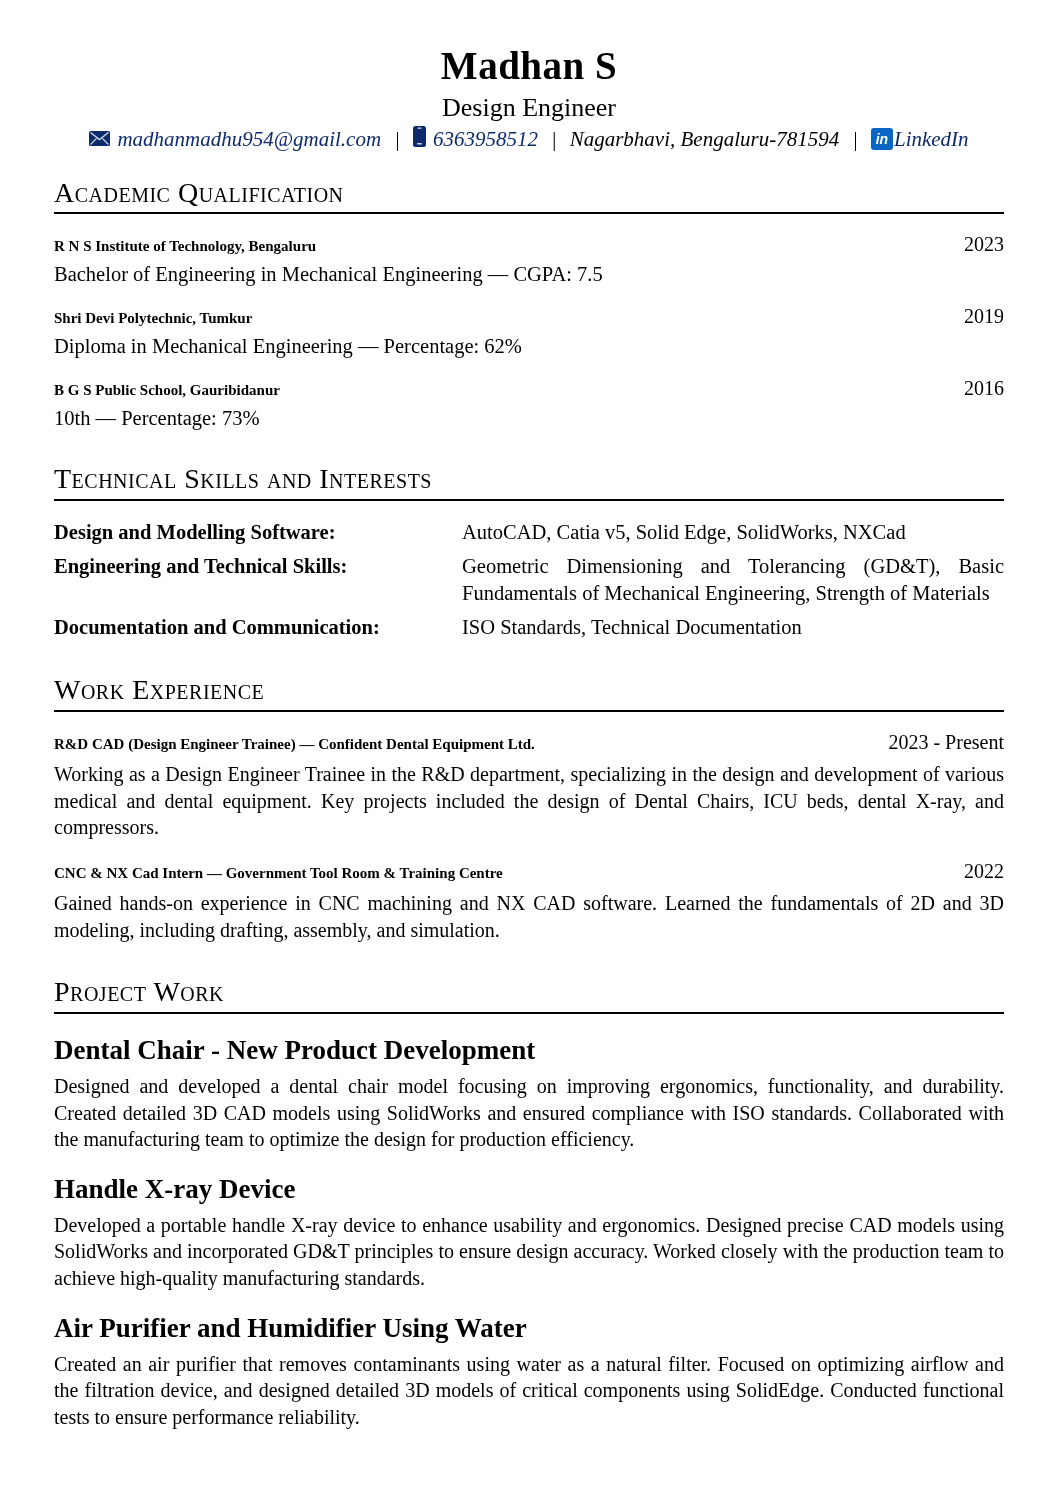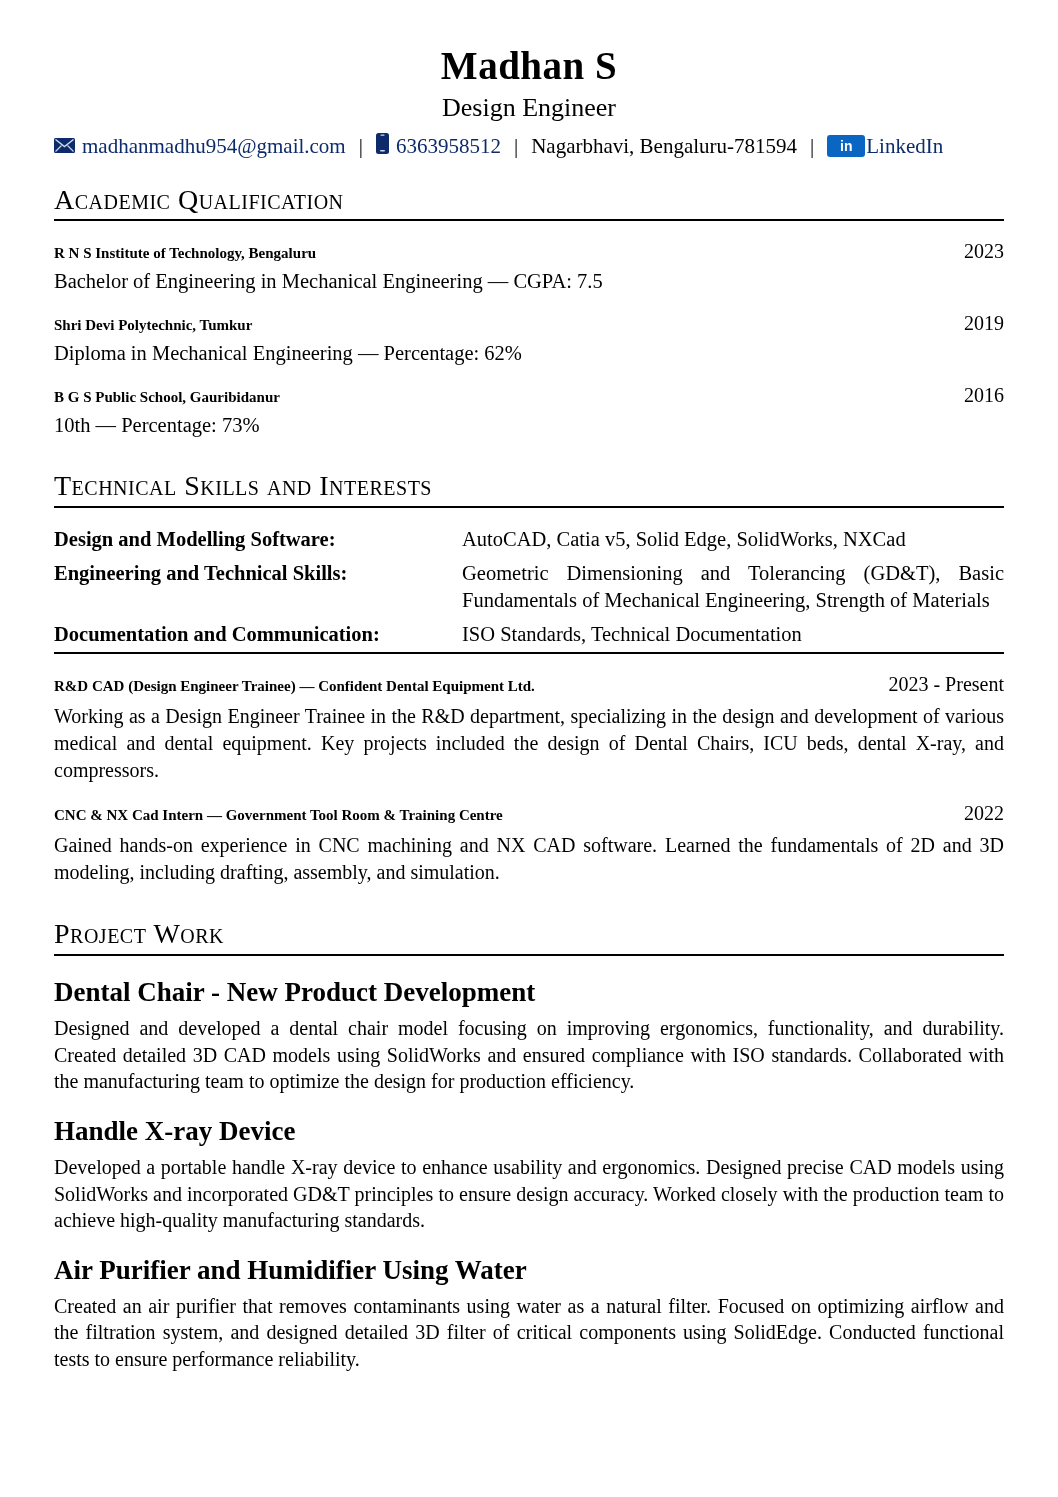--- a/index.html
+++ b/index.html
@@ -13,35 +13,36 @@
     font-family: "Liberation Serif", "DejaVu Serif", serif;
     color: #000000;
     overflow: hidden;
   }
 
   
   .hdr { text-align: center; }
   .hdr-name { font-size: 39px; font-weight: 700; line-height: 1.12; letter-spacing: 0.5px; }
   .hdr-title { font-size: 26px; font-weight: 400; margin-top: 5px; }
   .contact-row {
-    margin-top: 10px;
+    margin-top: 3px;
     display: flex;
-    justify-content: flex-start;
+    justify-content: center;
     align-items: center;
     gap: 13px;
     font-size: 21px;
+    font-style: italic;
   }
   .contact-item { display: inline-flex; align-items: center; gap: 7px; }
   .link-text { color: #0d2b6b; text-decoration: none; }
   .plain-text { color: #000000; }
   .sep { color: #000000; font-size: 21px; }
   .icon-envelope, .icon-phone { display: inline-block; }
   .icon-linkedin {
     display: inline-flex;
-    width: 38px; height: 22px;
+    width: 22px; height: 22px;
     background: #0a66c2;
     border-radius: 3px;
     color: #ffffff;
     font-family: "Liberation Sans", sans-serif;
     font-size: 14px;
     font-weight: bold;
     align-items: center;
     justify-content: center;
     margin-right: 1px;
   }
@@ -177,20 +178,21 @@
 
       <div class="skill-label">Engineering and Technical Skills:</div>
       <div class="skill-value">Geometric Dimensioning and Tolerancing (GD&amp;T), Basic Fundamentals of Mechanical Engineering, Strength of Materials</div>
 
       <div class="skill-label">Documentation and Communication:</div>
       <div class="skill-value">ISO Standards, Technical Documentation</div>
     </div>
   </div>
 
   <div>
+    <div class="section-heading mt-section">Work Experience</div>
     <div class="rule"></div>
 
     <div>
       <div class="entry-head">
         <span class="entry-title">R&amp;D CAD (Design Engineer Trainee) — Confident Dental Equipment Ltd.</span>
         <span class="entry-year">2023 - Present</span>
       </div>
       <div class="para">Working as a Design Engineer Trainee in the R&amp;D department, specializing in the design and development of various medical and dental equipment. Key projects included the design of Dental Chairs, ICU beds, dental X-ray, and compressors.</div>
     </div>
 
@@ -212,17 +214,17 @@
       <div class="para">Designed and developed a dental chair model focusing on improving ergonomics, functionality, and durability. Created detailed 3D CAD models using SolidWorks and ensured compliance with ISO standards. Collaborated with the manufacturing team to optimize the design for production efficiency.</div>
     </div>
 
     <div>
       <div class="project-title">Handle X-ray Device</div>
       <div class="para">Developed a portable handle X-ray device to enhance usability and ergonomics. Designed precise CAD models using SolidWorks and incorporated GD&amp;T principles to ensure design accuracy. Worked closely with the production team to achieve high-quality manufacturing standards.</div>
     </div>
 
     <div>
       <div class="project-title">Air Purifier and Humidifier Using Water</div>
-      <div class="para">Created an air purifier that removes contaminants using water as a natural filter. Focused on optimizing airflow and the filtration system, and designed detailed 3D filter of critical components using SolidEdge. Conducted functional tests to ensure performance reliability.</div>
+      <div class="para">Created an air purifier that removes contaminants using water as a natural filter. Focused on optimizing airflow and the filtration device, and designed detailed 3D models of critical components using SolidEdge. Conducted functional tests to ensure performance reliability.</div>
     </div>
   </div>
 
 </div>
 
 </body></html>

